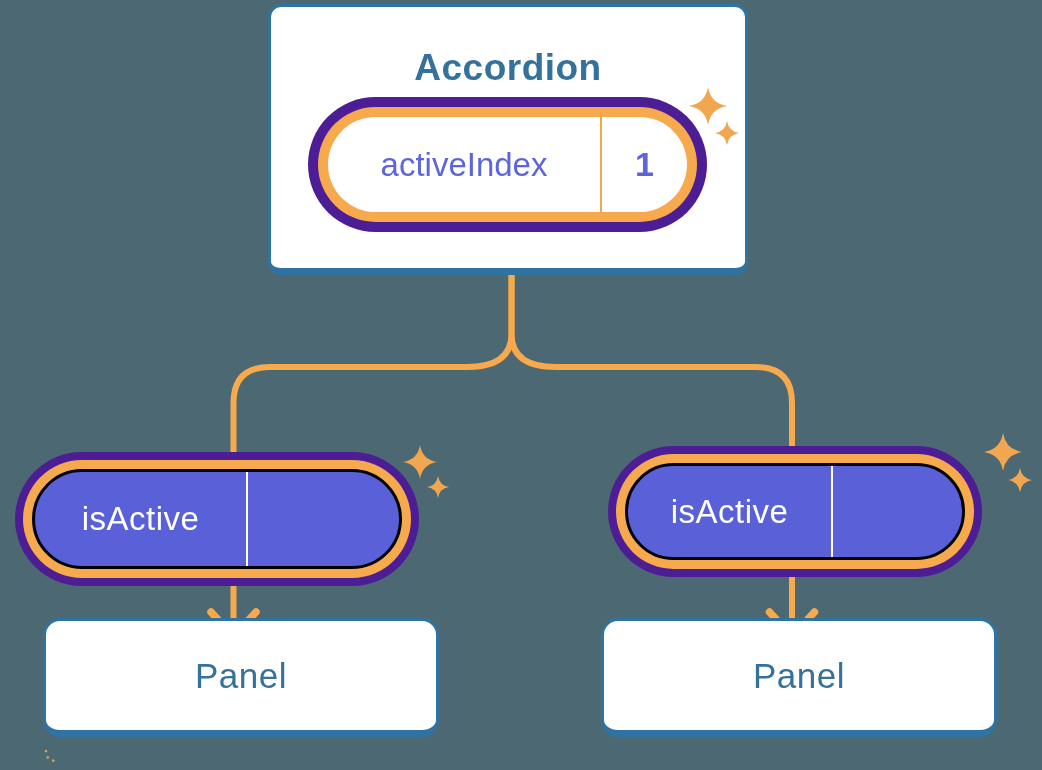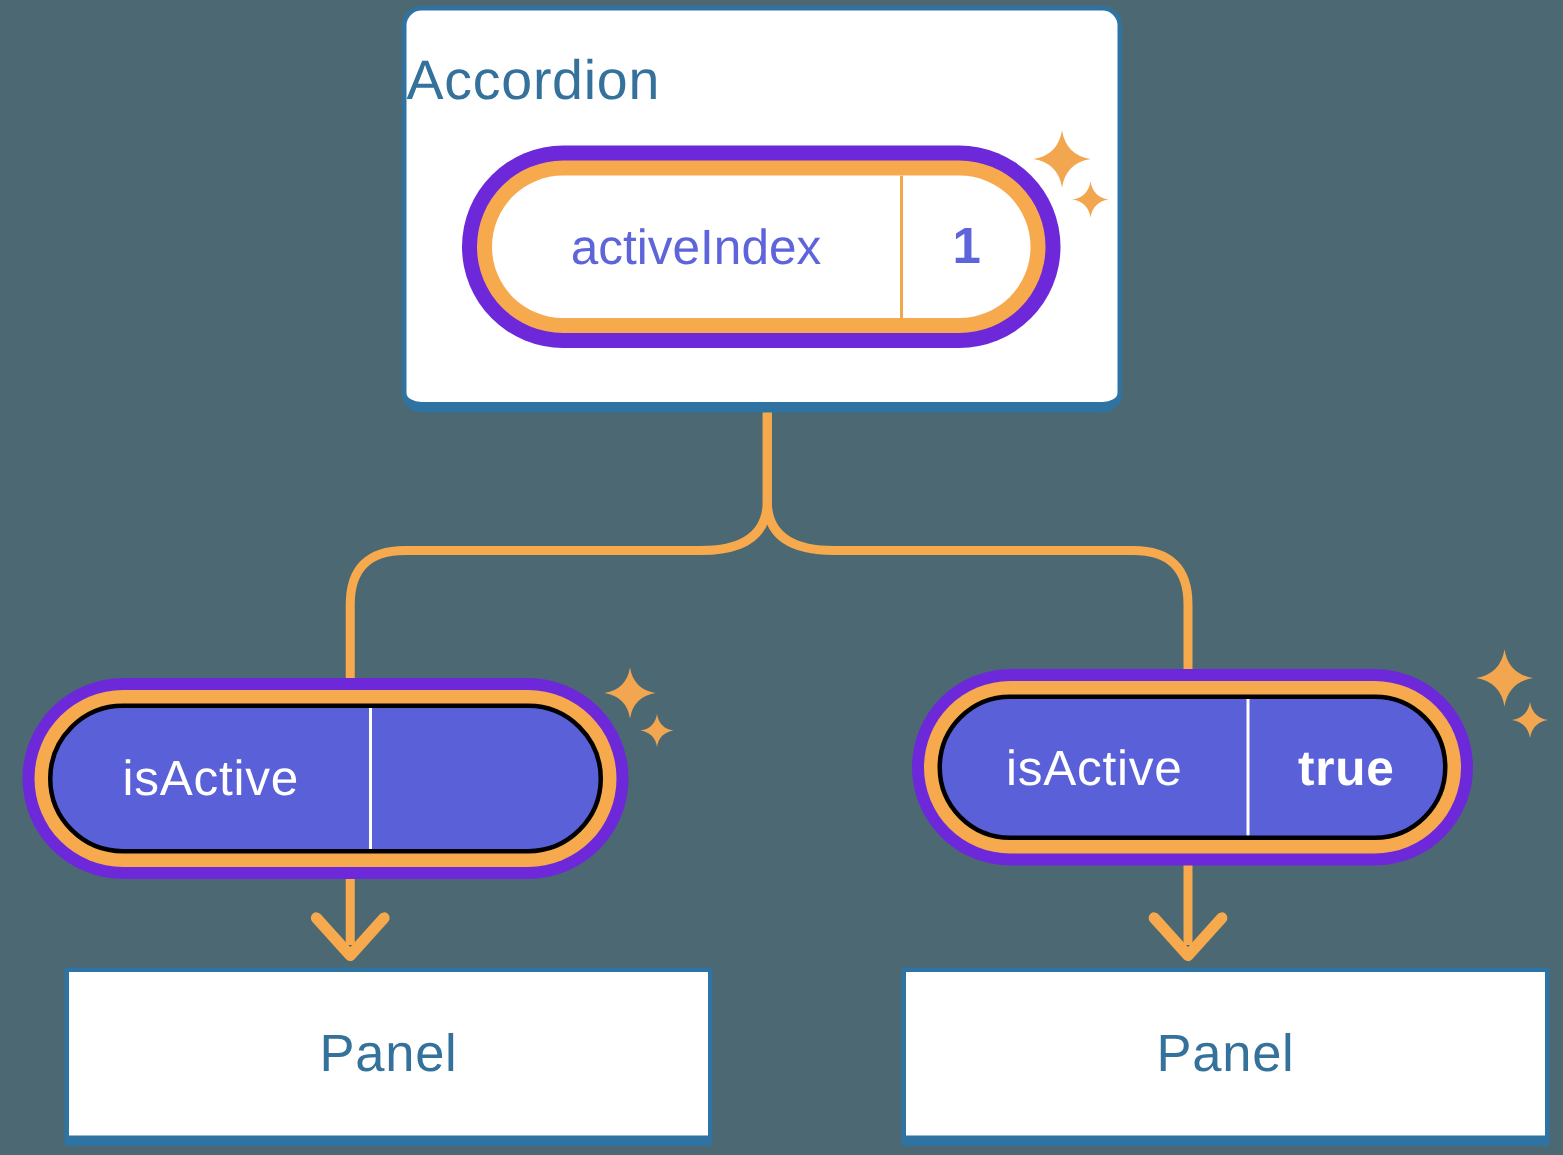--- a/index.html
+++ b/index.html
@@ -18,39 +18,39 @@
   .card{
     position:absolute;
     box-sizing:border-box;
     background:#ffffff;
     border:3px solid #2F73A2;
     border-bottom-width:7px;
     z-index:2;
   }
   .accordion-card{left:268px;top:4px;width:480px;height:271px;border-radius:13px;}
   .card-title{
-    margin-top:26px;
-    text-align:left;
-    font-size:37px;font-weight:400;
+    margin-top:40px;
+    text-align:center;
+    font-size:37px;font-weight:700;
     color:#34719B;
     letter-spacing:.5px;
   }
   .panel-card{
-    top:645px;width:432px;height:119px;border-radius:2px;
+    top:618px;width:396px;height:119px;border-radius:17px;
     display:flex;align-items:center;justify-content:center;
   }
   .panel-card.left{left:43px;}
   .panel-card.right{left:601px;}
   .panel-title{font-size:35px;font-weight:500;color:#34719B;letter-spacing:.5px;}
 
   
   .pill{position:absolute;box-sizing:border-box;z-index:2;border-radius:999px;}
   .pill .glow{
     box-sizing:border-box;width:100%;height:100%;
-    background:#6d28d9;border-radius:999px;
+    background:#4c1d95;border-radius:999px;
   }
   .pill .ring{
     box-sizing:border-box;width:100%;height:100%;
     background:#F6AA4D;border-radius:999px;
   }
   .pill .inner{
     box-sizing:border-box;width:100%;height:100%;
     border-radius:999px;display:flex;align-items:stretch;overflow:hidden;
   }
 
@@ -131,23 +131,20 @@
     </div>
   </div>
 
   <div class="pill prop-pill right">
     <div class="glow">
       <div class="ring">
         <div class="inner">
           <div class="seg label">
             <span>isActive</span>
           </div>
-          <div class="seg value">
-            <span>true</span>
-          </div>
         </div>
       </div>
     </div>
   </div>
 
   <div class="card panel-card left">
     <div class="panel-title">Panel</div>
   </div>
   <div class="card panel-card right">
     <div class="panel-title">Panel</div>

